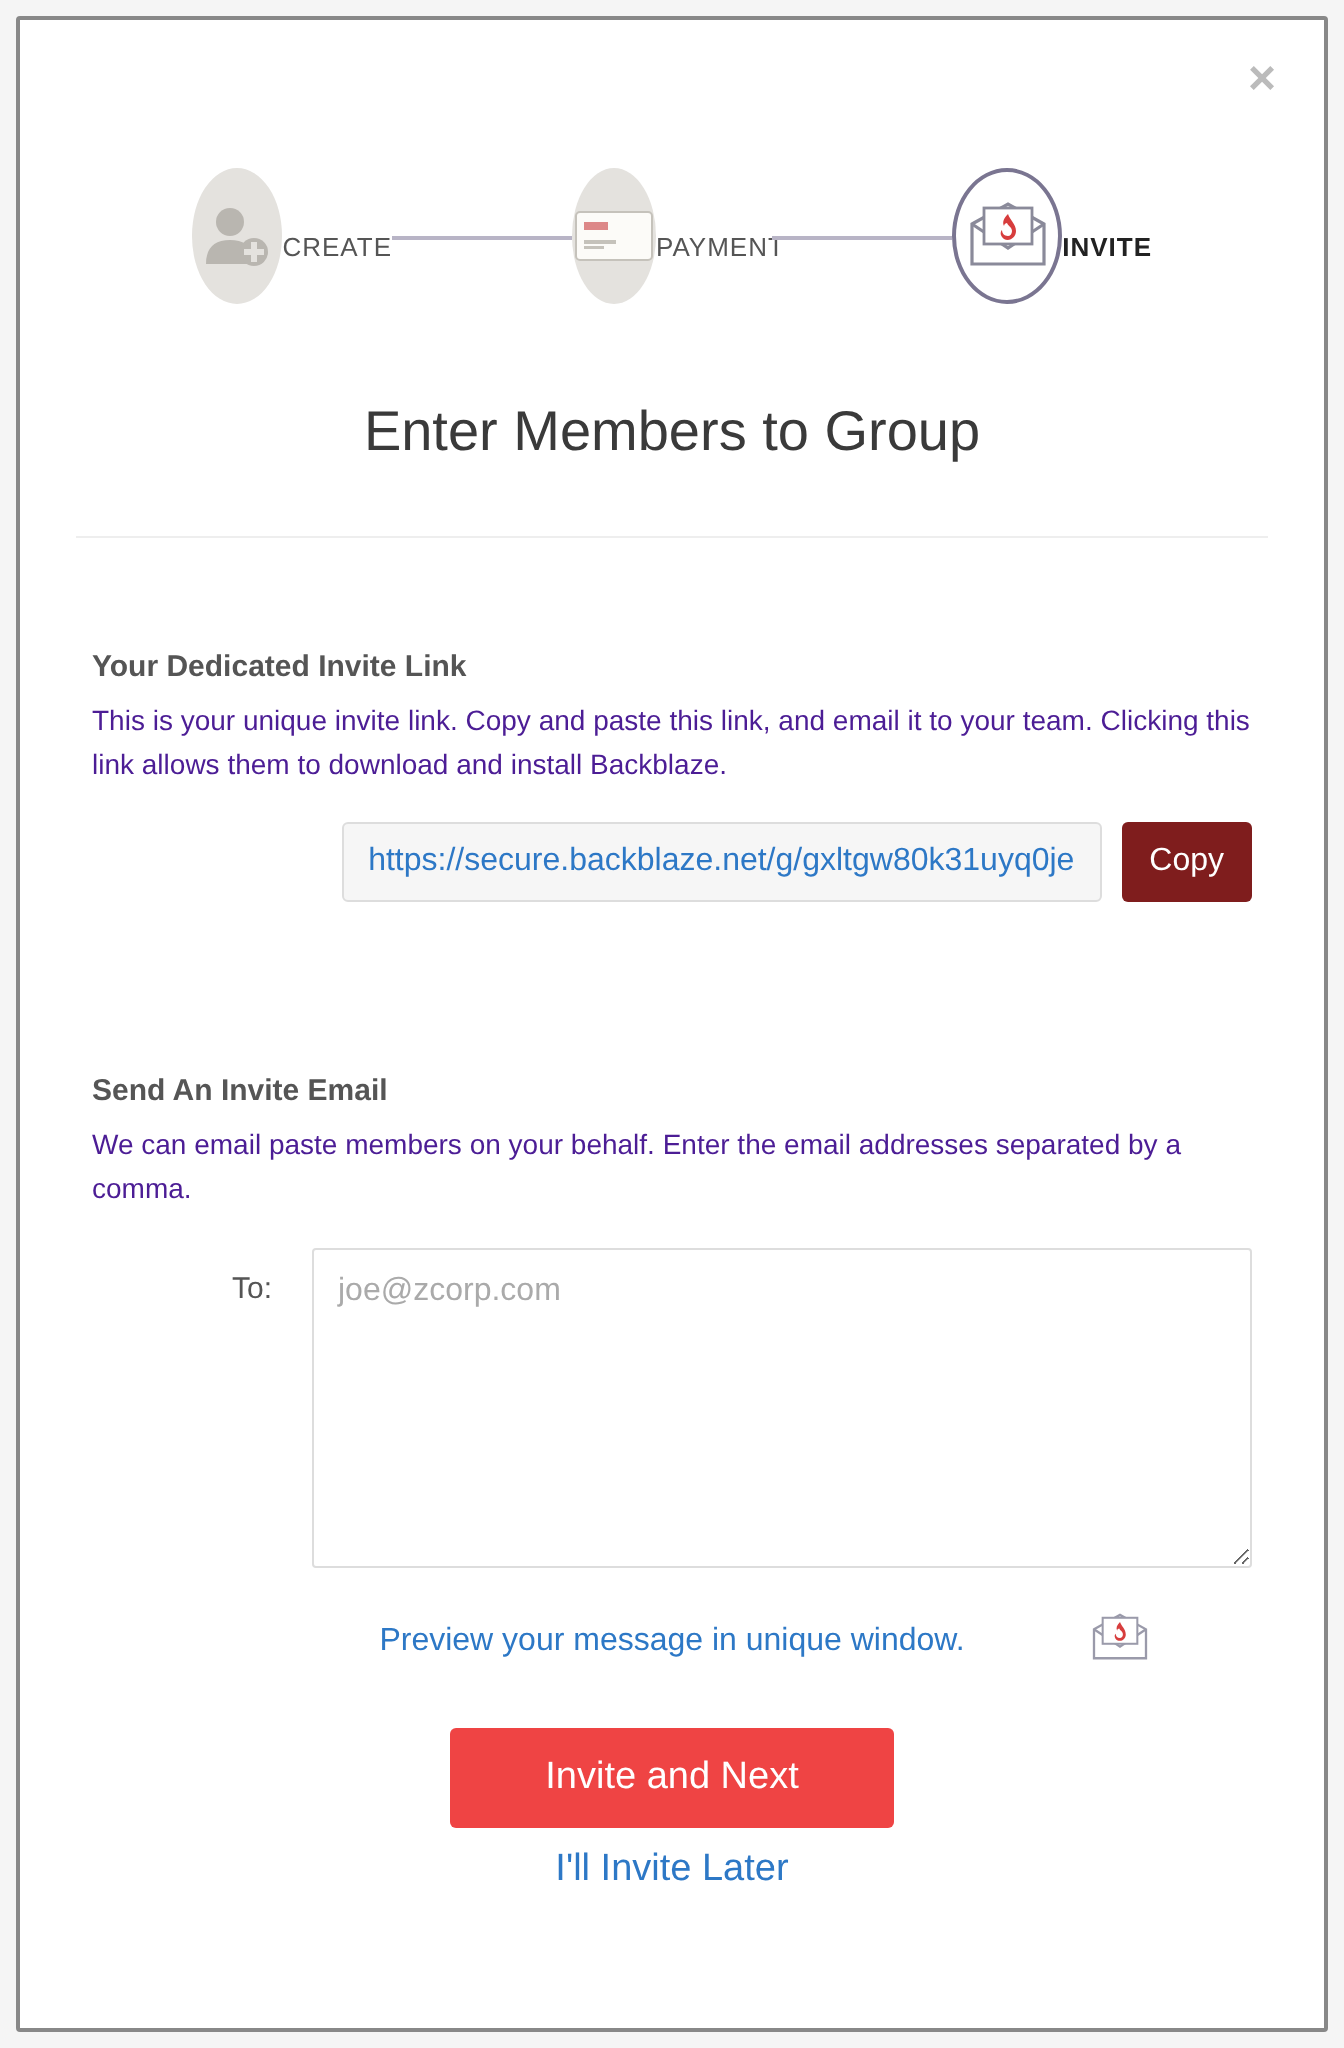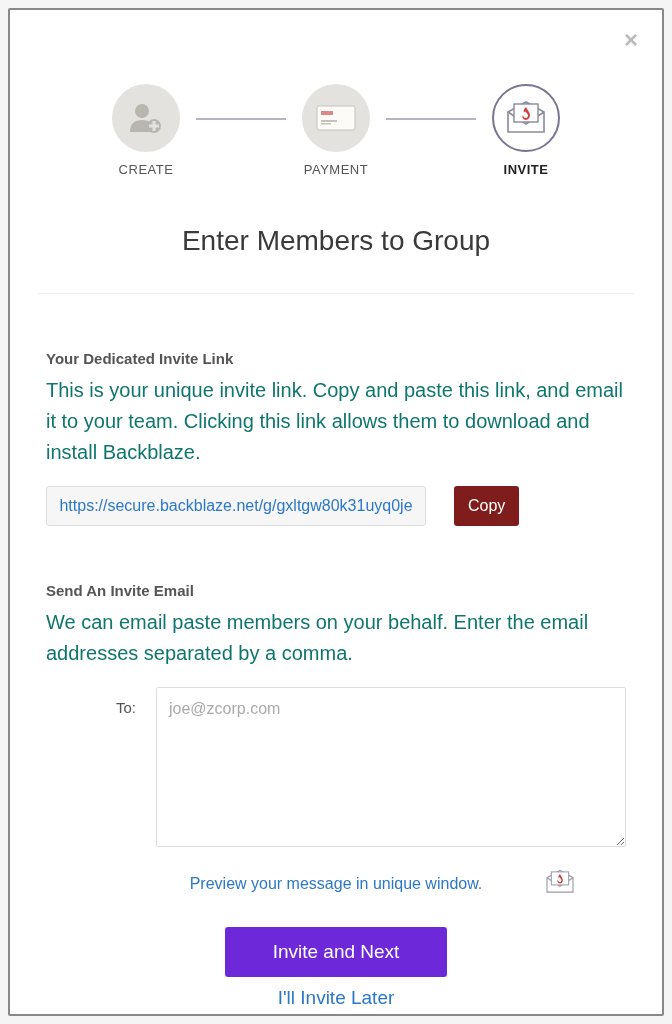--- a/index.html
+++ b/index.html
@@ -36,21 +36,20 @@
     .stepper {
       display: flex;
       align-items: flex-start;
       justify-content: center;
       gap: 0;
       margin-top: 50px;
       margin-bottom: 48px;
     }
     .step {
       display: flex;
-      flex-direction: column;
       align-items: center;
       width: 100px;
     }
     .step-circle {
       width: 68px;
       height: 68px;
       border-radius: 50%;
       background: #e4e2de;
       display: flex;
       align-items: center;
@@ -89,30 +88,30 @@
       border-top: 1px solid #eee;
       margin: 0 -8px 56px -8px;
     }
     .section-heading {
       font-size: 15px;
       font-weight: bold;
       color: #555;
       margin-bottom: 8px;
     }
     .section-desc {
-      font-size: 20px;
-      color: #0f766e;
+      font-size: 14px;
+      color: #4c1d95;
       line-height: 1.55;
       margin-bottom: 18px;
     }
     .link-row {
       display: flex;
-      justify-content: flex-start;
-      gap: 28px;
-      margin-bottom: 56px;
+      justify-content: flex-end;
+      gap: 10px;
+      margin-bottom: 86px;
     }
     .link-input {
       width: 380px;
       padding: 10px 12px;
       font-size: 16px;
       color: #2d78c6;
       border: 1px solid #ddd;
       background: #f6f6f6;
       border-radius: 3px;
       text-align: center;
@@ -165,21 +164,21 @@
     }
     .small-envelope {
       position: absolute;
       right: 50px;
       top: -6px;
     }
     .actions {
       text-align: center;
     }
     .invite-btn {
-      background: #6d28d9;
+      background: #ef4444;
       color: #fff;
       border: none;
       border-radius: 3px;
       font-size: 19px;
       padding: 14px 48px;
       cursor: pointer;
       margin-bottom: 10px;
     }
     .later-link {
       display: block;

